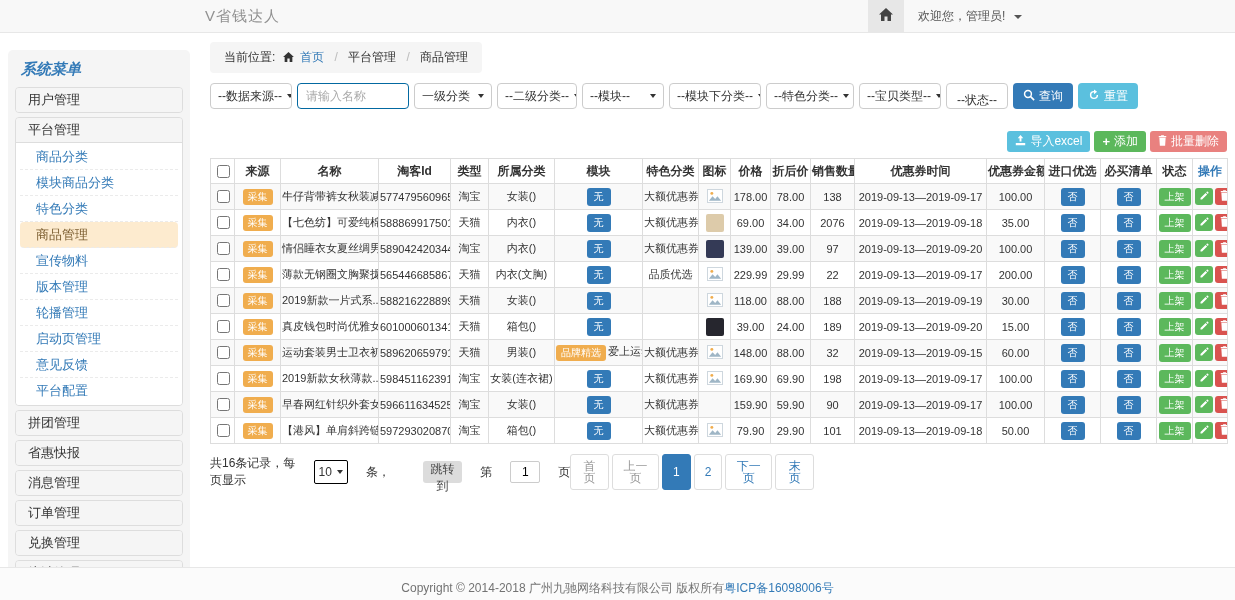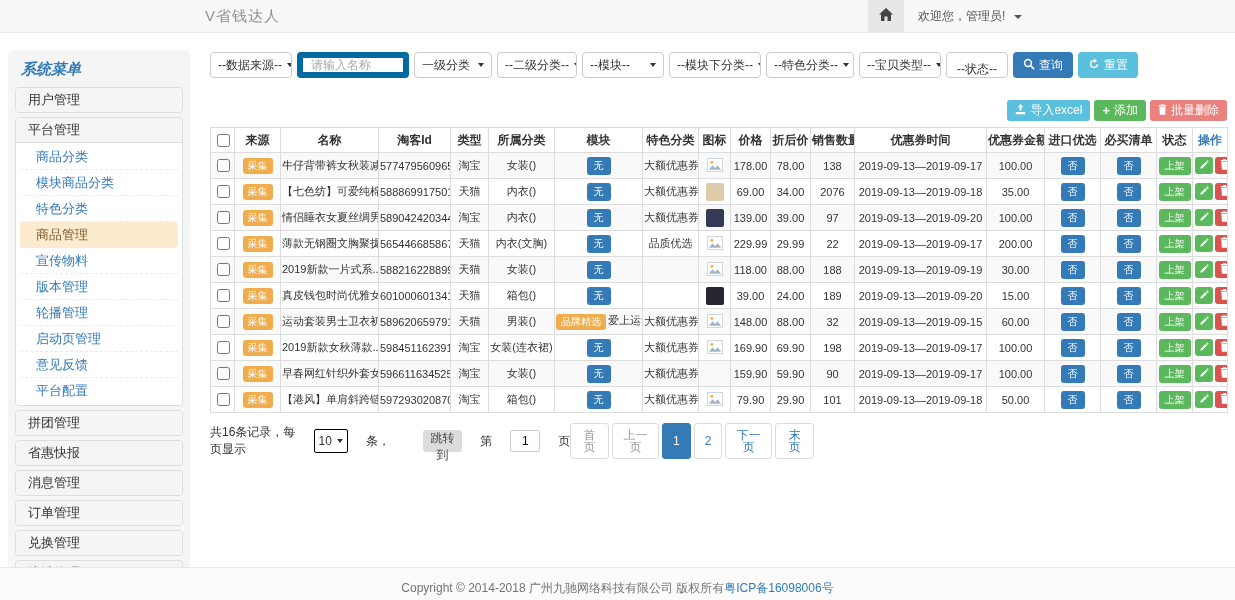--- a/index.html
+++ b/index.html
@@ -27,21 +27,21 @@
   
   .content { position:absolute; left:210px; top:42px; width:1017px; z-index:2; }
   .breadcrumb { display:inline-block; background:#f5f5f5; border-radius:4px; padding:7px 14px; font-size:12px; color:#333; }
   .breadcrumb .sep { color:#bbb; margin:0 7px; }
   .breadcrumb .home-link { color:#337ab7; cursor:pointer; }
   .bc-house { margin:0 3px 0 4px; vertical-align:-1px; }
 
   .filter-row { display:flex; align-items:center; gap:5px; margin-top:10px; }
   .fselect { height:26px; border:1px solid #ccc; border-radius:4px; background:#fff; display:flex; align-items:center; justify-content:space-between; padding:8px 7px; font-size:12px; color:#333; cursor:pointer; flex:none; white-space:nowrap; overflow:hidden; }
   .fcaret { width:0; height:0; border-left:3.5px solid transparent; border-right:3.5px solid transparent; border-top:4.5px solid #333; margin-left:5px; flex:none; }
-  .name-input { height:26px; width:112px; border:6px solid #0369a1; border-radius:4px; padding:0 8px; font-size:12px; color:#333; flex:none; font-family:inherit; }
+  .name-input { height:26px; width:112px; border:1px solid #0369a1; border-radius:4px; padding:0 8px; font-size:12px; color:#333; flex:none; font-family:inherit; }
   .name-input::placeholder { color:#aaa; }
   .btn { display:inline-flex; align-items:center; gap:4px; border:none; border-radius:4px; color:#fff; font-size:12px; height:26px; padding:0 10px; cursor:pointer; font-family:inherit; flex:none; }
   .btn-primary { background:#337ab7; }
   .btn-info { background:#5bc0de; }
   .btn-success { background:#5cb85c; }
   .btn-danger-light { background:#e9817f; }
 
   .toolbar { display:flex; justify-content:flex-end; gap:4px; margin-top:22px; }
   .toolbar .btn { height:21px; padding:0 8px; font-size:12px; border-radius:3px; }
 
@@ -135,20 +135,32 @@
           <div class="side-panel-header">兑换管理</div>
         </div>
         <div class="side-panel">
           <div class="side-panel-header">统计管理</div>
         </div>
       </div>
   </div>
 
   <div class="content">
 
+    <div class="breadcrumb">
+      <span>当前位置:</span>
+      <span class="bc-house">
+        <svg width="11" height="10" viewBox="0 0 14 13">
+            <path fill="#333" d="M7 0l7 6.5h-2V13H8.5V8.5h-3V13H2V6.5H0L7 0z"></path>
+          </svg>
+      </span><span class="home-link">首页</span>
+      <span class="sep">/</span>
+      <span>平台管理</span>
+      <span class="sep">/</span>
+      <span>商品管理</span>
+    </div>
 
     <div class="filter-row" id="filter-row">
 
     <div class="fselect" style="width: 82px;">
           <span>--数据来源--</span>
           <span class="fcaret"></span>
         </div>
         <input class="name-input" placeholder="请输入名称" style="">
         <div class="fselect" style="width: 78px;">
           <span>一级分类</span>

